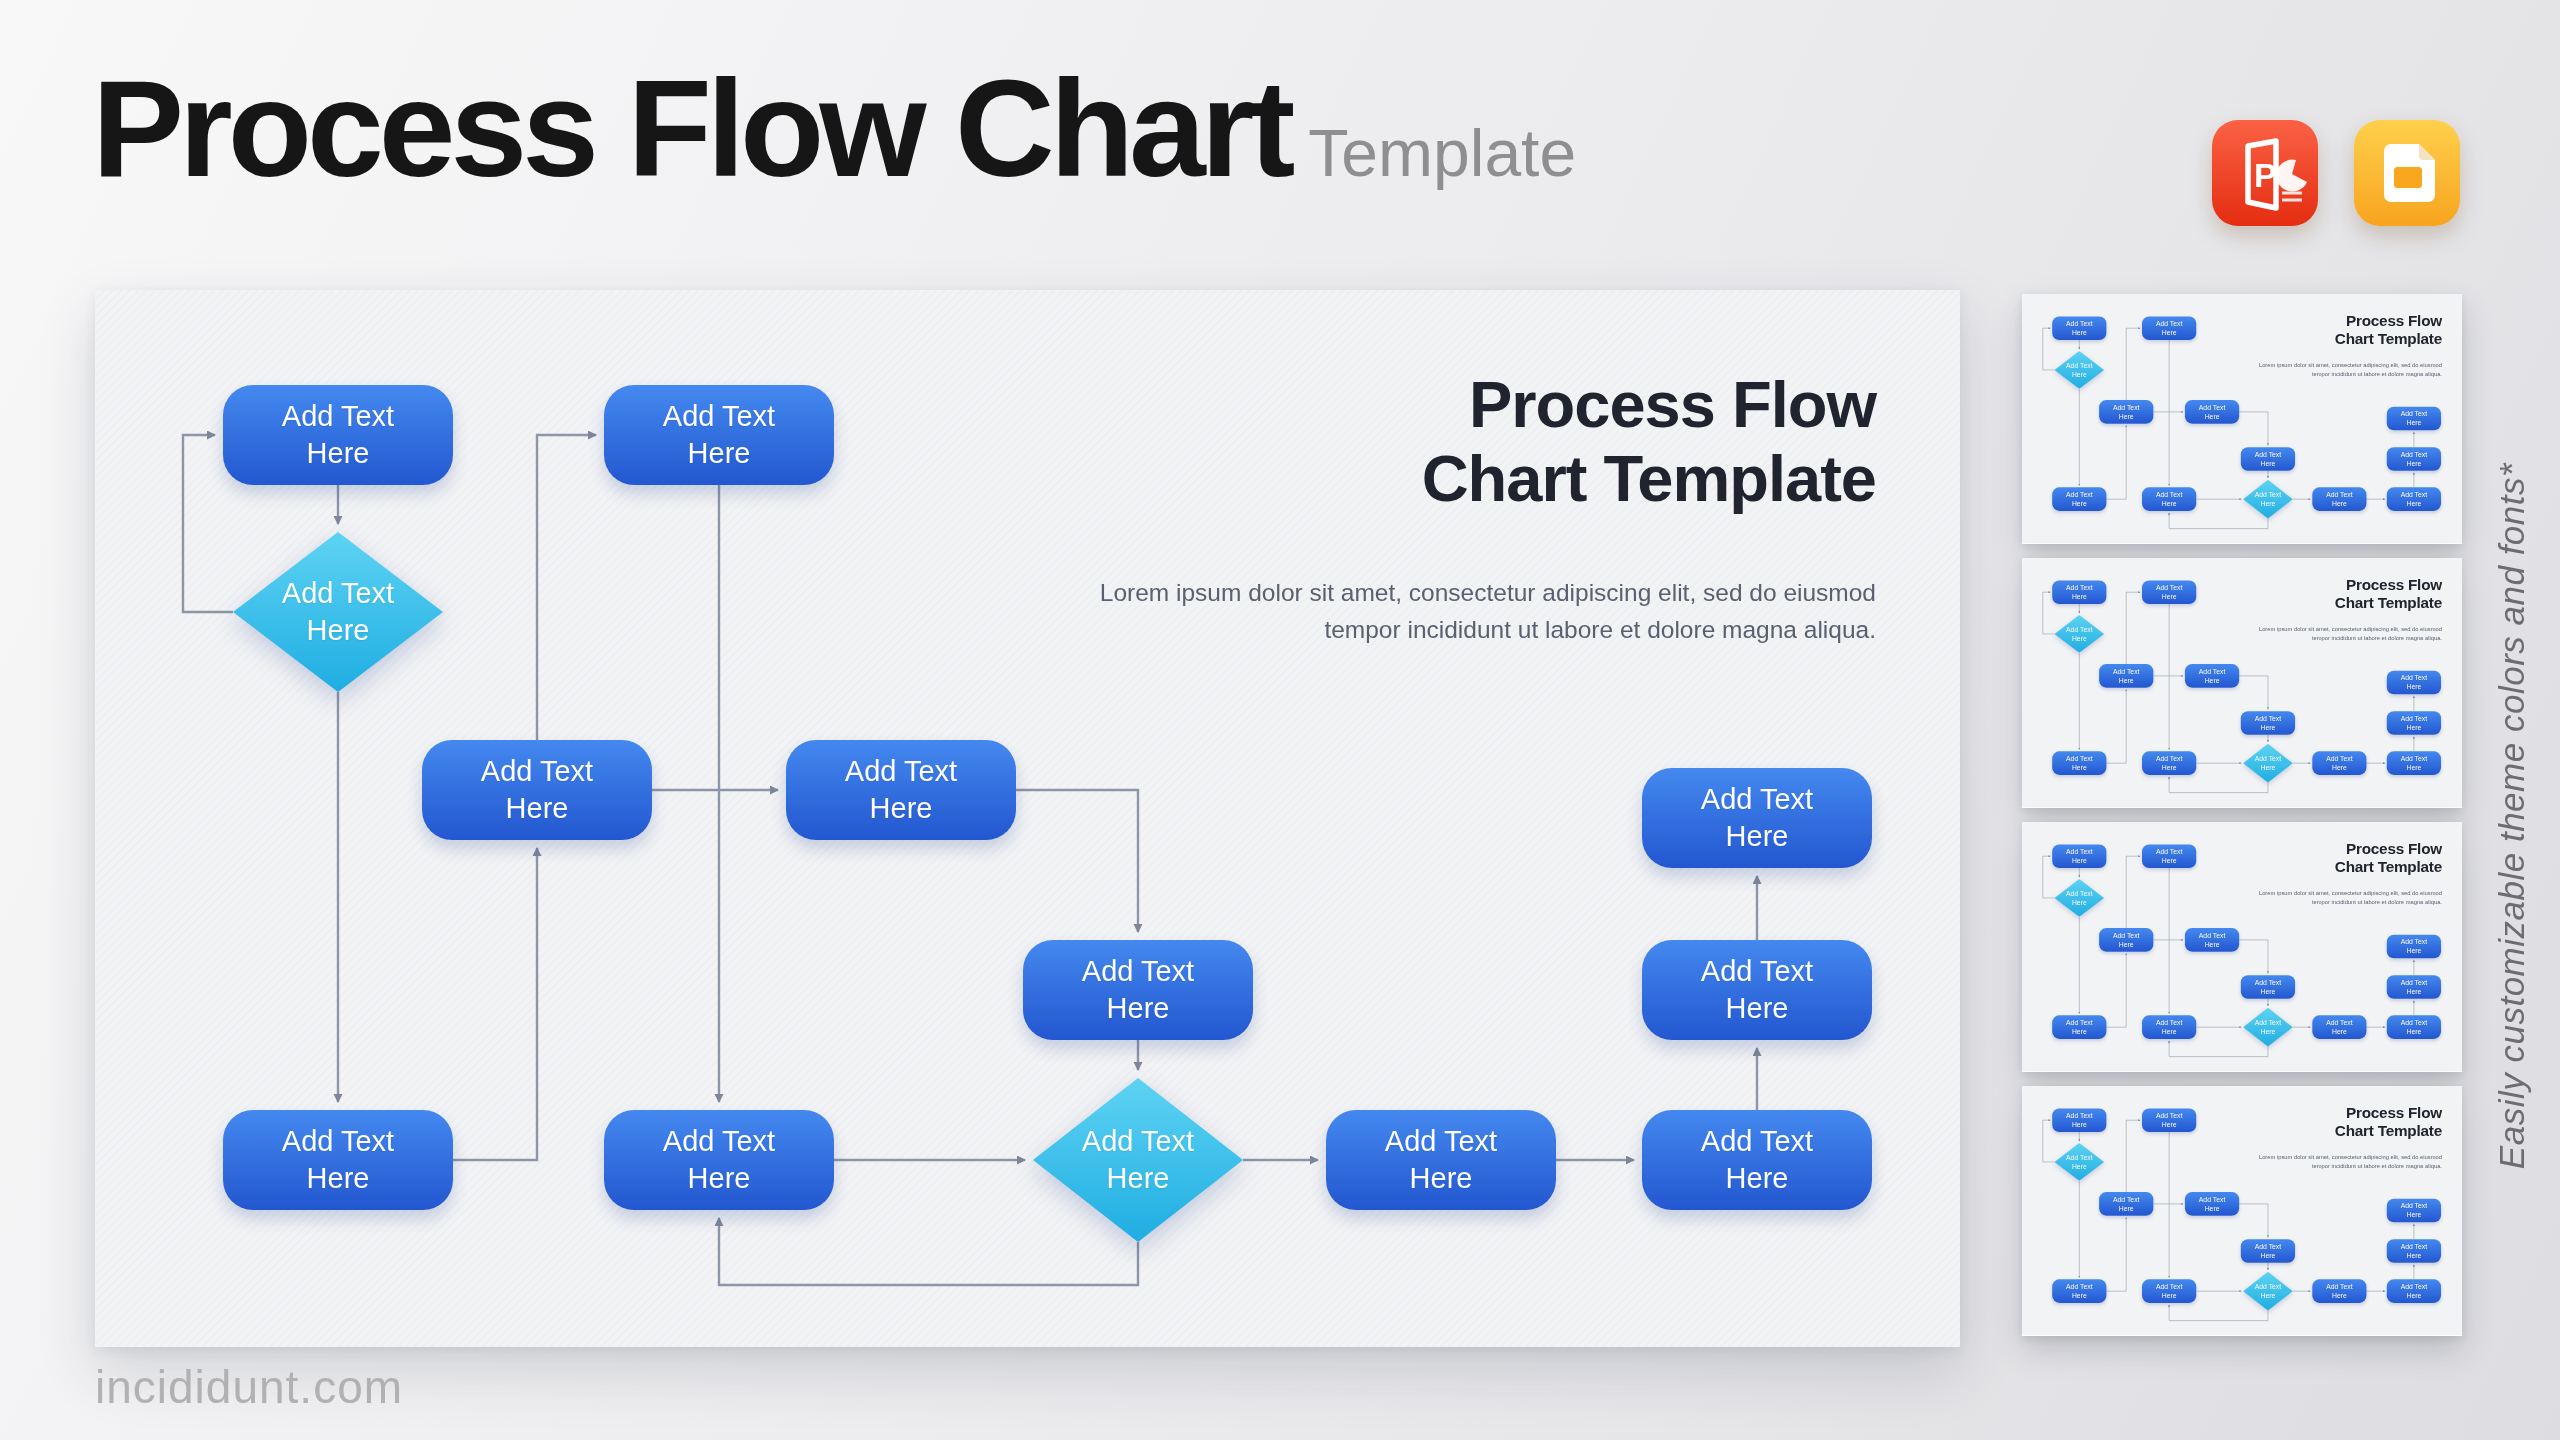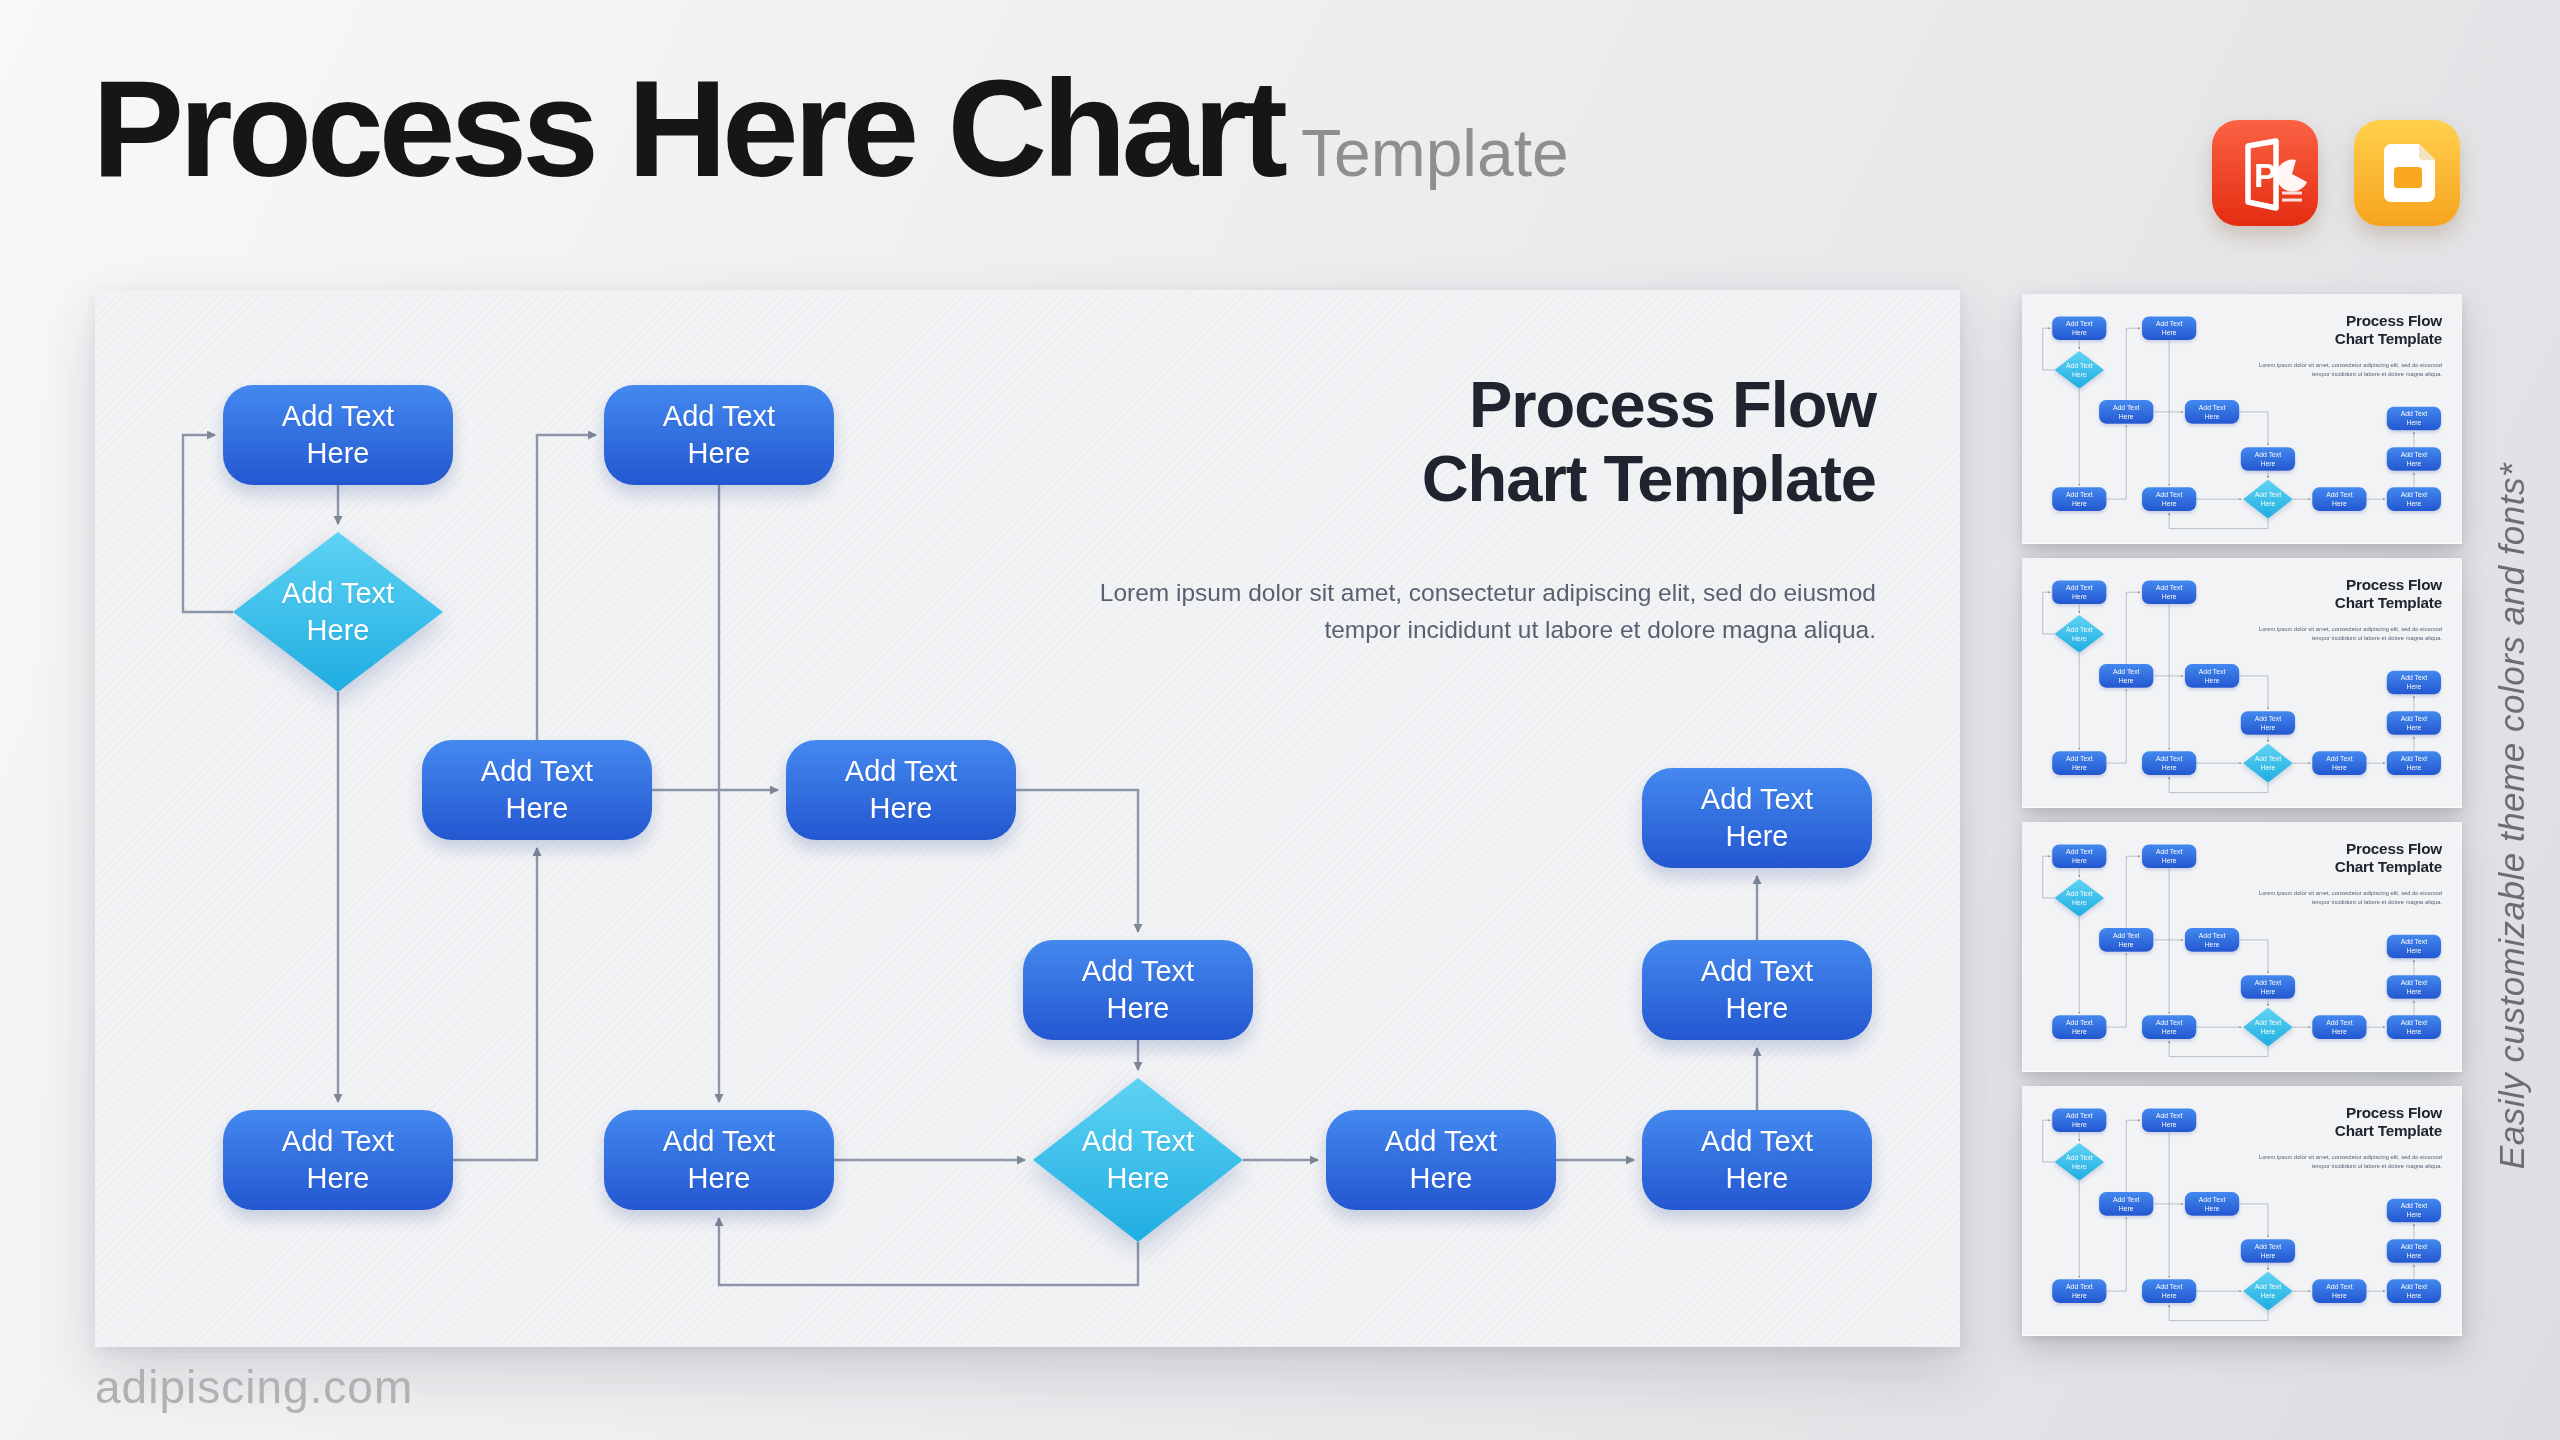--- a/index.html
+++ b/index.html
@@ -62,21 +62,21 @@
   
   .side-note{position:absolute;left:2512px;top:816px;transform:translate(-50%,-50%) rotate(-90deg);
              white-space:nowrap;font-style:italic;font-size:35px;color:#6d6d70;letter-spacing:.5px;}
   .footer{position:absolute;left:95px;top:1360px;font-size:46px;color:#b1b1b4;letter-spacing:1px;}
 </style>
 </head>
 <body>
 
 <div class="page">
 
-  <h1 class="main-title"><span class="big">Process Here Chart</span><span class="suffix">Template</span></h1>
+  <h1 class="main-title"><span class="big">Process Flow Chart</span><span class="suffix">Template</span></h1>
 
   <div class="app-icons">
     <div class="appicon">
       <svg viewBox="0 0 106 106">
         <defs>
           <linearGradient id="ppg" x1="0" y1="0" x2="0" y2="1">
             <stop offset="0" stop-color="#fb6244"></stop>
               <stop offset="1" stop-color="#e42d11"></stop>
           </linearGradient>
         </defs>
@@ -500,15 +500,15 @@
               <span>Process Flow</span>
               <span>Chart Template</span>
             </h2>
       <p>Lorem ipsum dolor sit amet, consectetur adipiscing elit, sed do eiusmod tempor incididunt ut labore et dolore magna aliqua.</p>
     </div>
   </section>
       </div>
   </div>
 
   <div class="side-note">Easily customizable theme colors and fonts*</div>
-  <div class="footer">adipiscing.com</div>
+  <div class="footer">incididunt.com</div>
 
 </div>
 
 </body></html>

